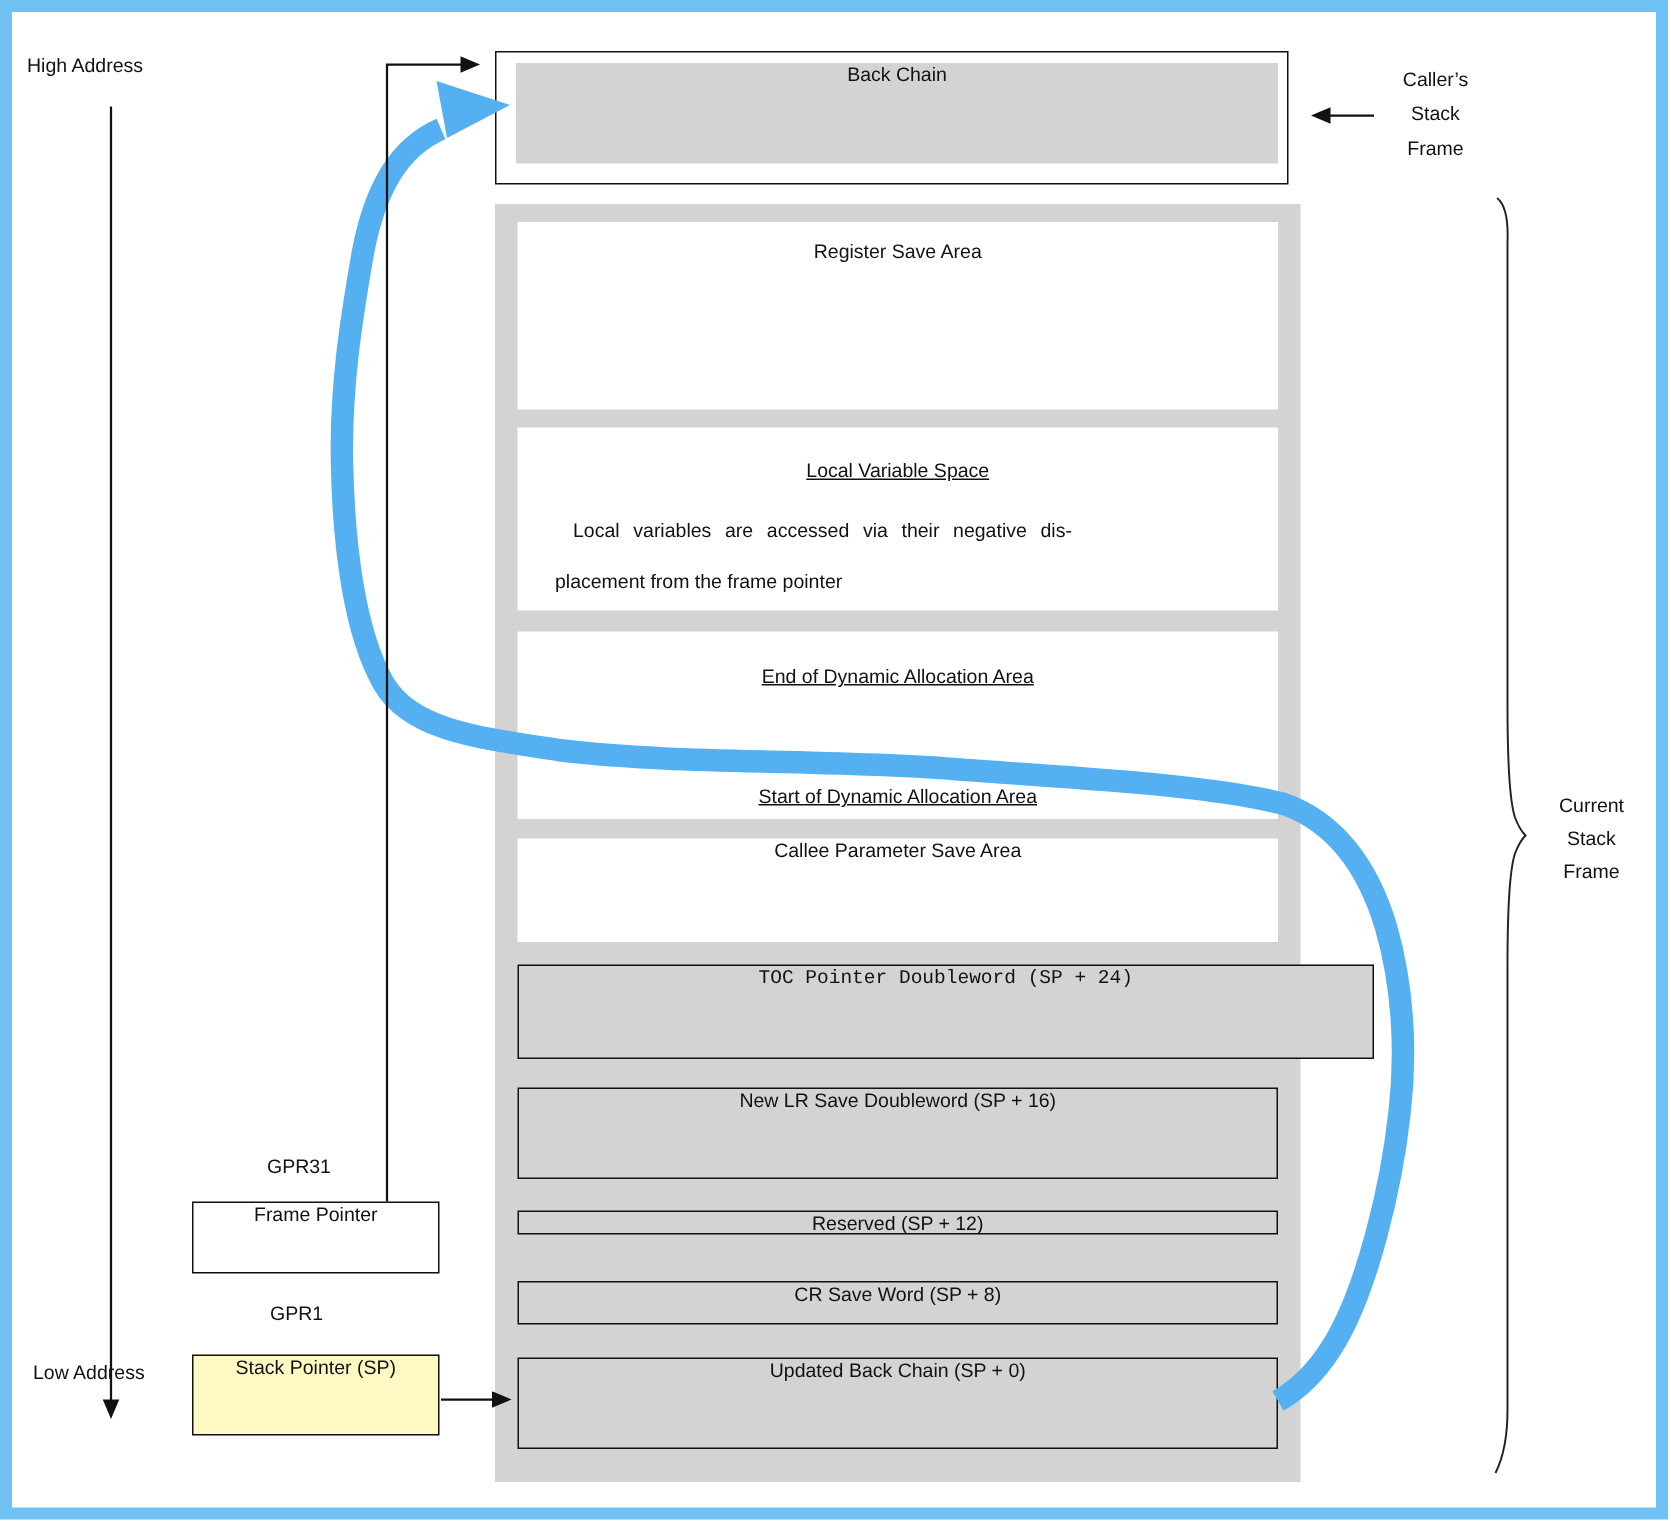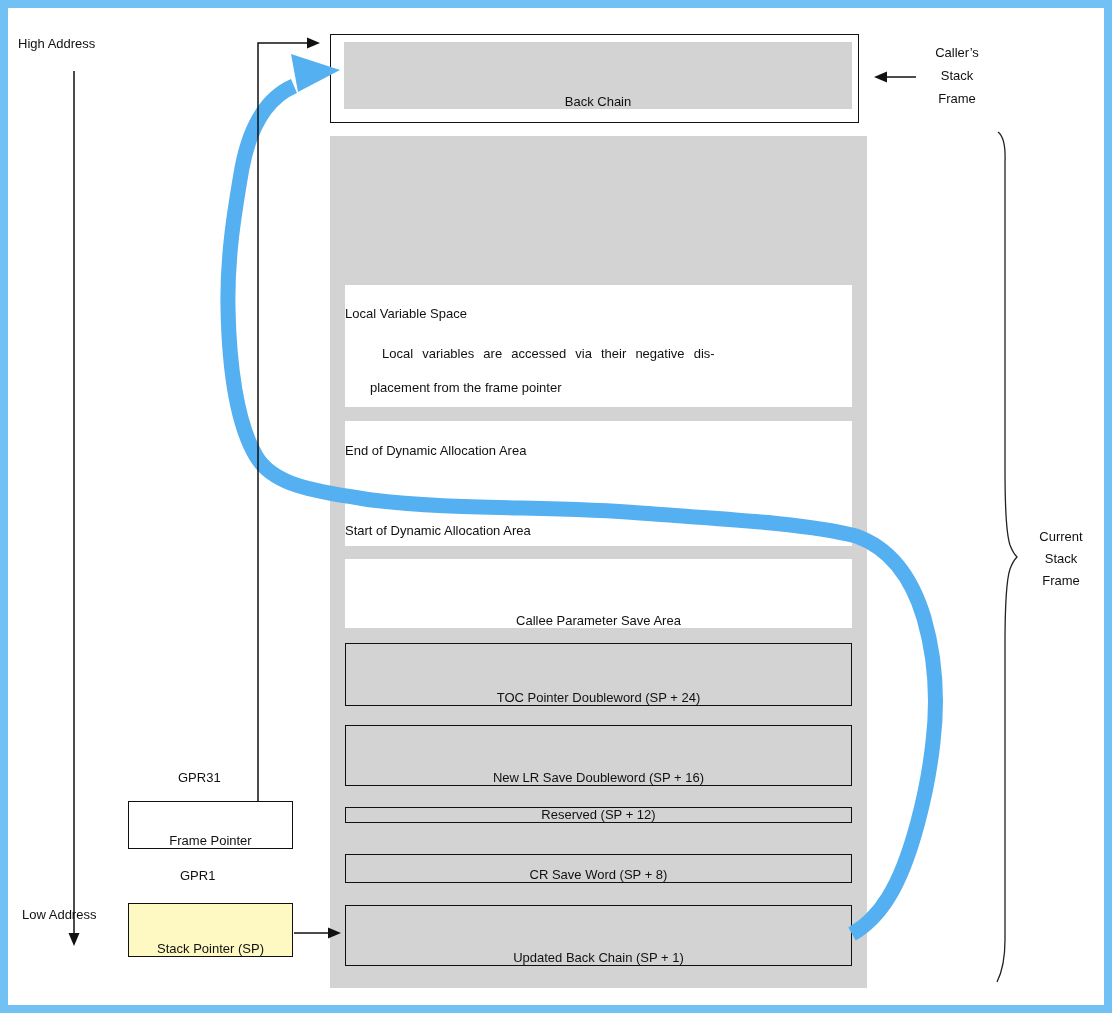--- a/index.html
+++ b/index.html
@@ -12,23 +12,23 @@
   .abs{position:absolute;}
   .frame-border{
     position:absolute;left:0;top:0;right:2px;bottom:2px;
     border:8px solid #72c1f5;pointer-events:none;
   }
   .label{white-space:nowrap;}
   .box{box-sizing:border-box;position:absolute;}
   .bordered{border:1.6px solid #111;}
   .white-slot{background:#ffffff;}
   .gray-slot{background:#d3d3d3;border:1.6px solid #111;}
-  .flex-center{display:flex;align-items:flex-end;justify-content:center;text-align:center;}
+  .flex-center{display:flex;align-items:flex-start;justify-content:center;text-align:center;}
   .container{background:#d3d3d3;}
-  .stack-label{}
+  .stack-label{text-align:center;text-decoration:underline;}
   svg.layer{position:absolute;left:0;top:0;pointer-events:none;}
   .side-3line{text-align:center;}
   .para{line-height:33.5px;}
   .para .j1{word-spacing:5.5px;display:block;white-space:nowrap;margin-left:12px;}
   .para .j2{display:block;white-space:nowrap;}
 </style>
 </head>
 <body>
 
 <div id="canvas">
@@ -51,56 +51,59 @@
   </div>
 
   <div class="abs side-3line" style="left:1004px;top:526px;width:114px;line-height:22px;">
     <span style="display:block;">Current</span>
     <span style="display:block;">Stack</span>
     <span style="display:block;">Frame</span>
   </div>
 
   <div class="box container" style="left:330px;top:136px;width:537px;height:852px;">
 
+    <div class="box white-slot flex-center" style="left:15px;top:12px;width:507px;height:125px;padding-top:12px;">
+      <span>Register Save Area</span>
+    </div>
 
     <div class="box white-slot" style="left:15px;top:149px;width:507px;height:122px;">
       <div class="abs stack-label" style="left:0;right:0;top:21px;">Local Variable Space</div>
       <div class="abs para" style="left:25px;right:25px;top:52px;">
         <span class="j1">Local variables are accessed via their negative dis-</span>
         <span class="j2">placement from the frame pointer</span>
       </div>
     </div>
 
     <div class="box white-slot flex-center" style="left:15px;top:423px;width:507px;height:69px;">
       <span>Callee Parameter Save Area</span>
     </div>
 
     <div class="box white-slot" style="left:15px;top:285px;width:507px;height:125px;">
       <div class="abs stack-label" style="left:0;right:0;top:22px;">End of Dynamic Allocation Area</div>
       <div class="abs stack-label" style="left:0;right:0;bottom:8px;">Start of Dynamic Allocation Area</div>
     </div>
 
-    <div class="box gray-slot flex-center" style="left:15px;top:507px;width:507px;height:63px;">
+    <div class="box gray-slot flex-center" style="left:15px;top:507px;width:571px;height:63px;font-family:Liberation Mono, monospace;">
       <span>TOC Pointer Doubleword (SP + 24)</span>
     </div>
 
     <div class="box gray-slot flex-center" style="left:15px;top:589px;width:507px;height:61px;">
       <span>New LR Save Doubleword (SP + 16)</span>
     </div>
 
     <div class="box gray-slot flex-center" style="left:15px;top:671px;width:507px;height:16px;">
       <span>Reserved (SP + 12)</span>
     </div>
 
     <div class="box gray-slot flex-center" style="left:15px;top:718px;width:507px;height:29px;">
       <span>CR Save Word (SP + 8)</span>
     </div>
 
     <div class="box gray-slot flex-center" style="left:15px;top:769px;width:507px;height:61px;">
-      <span>Updated Back Chain (SP + 1)</span>
+      <span>Updated Back Chain (SP + 0)</span>
     </div>
   </div>
 
   <div class="abs label" style="left:178px;top:770px;">GPR31</div>
   <div class="box bordered flex-center" style="left:128px;top:801px;width:165px;height:48px;background:#fff;">
     <span>Frame Pointer</span>
   </div>
   <div class="abs label" style="left:180px;top:868px;">GPR1</div>
   <div class="box bordered flex-center" style="left:128px;top:903px;width:165px;height:54px;background:#fef9c3;">
     <span>Stack Pointer (SP)</span>

